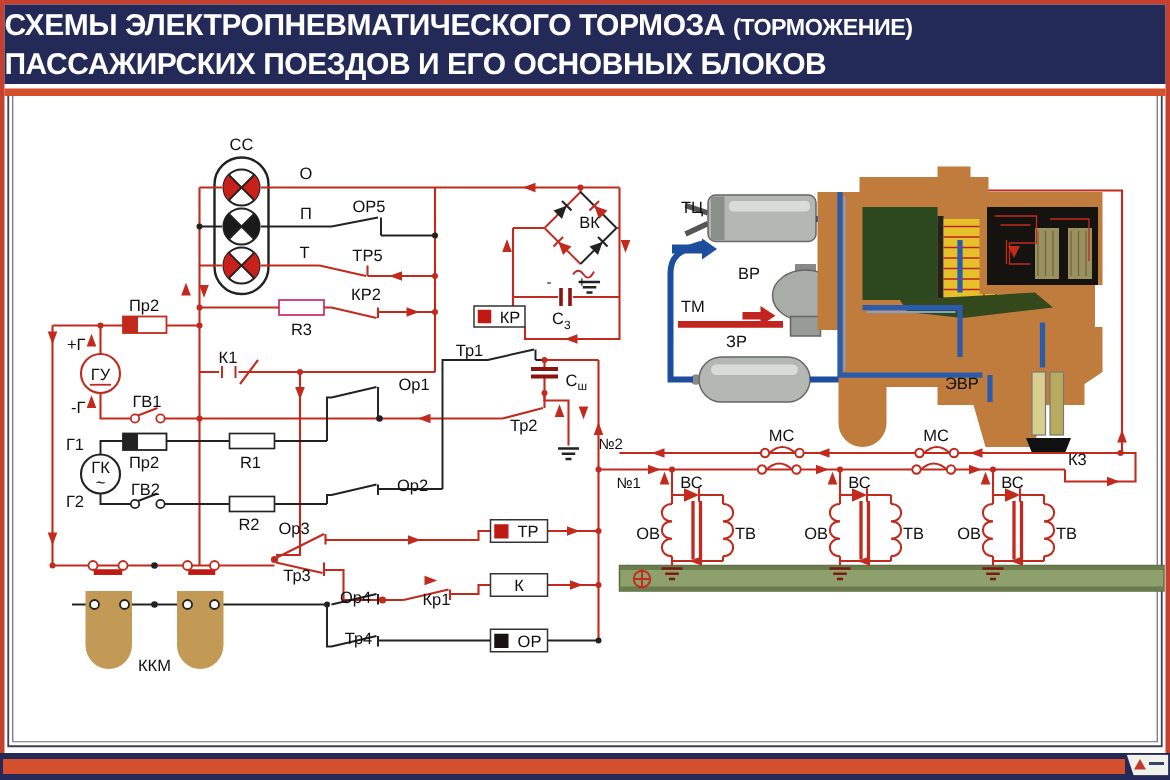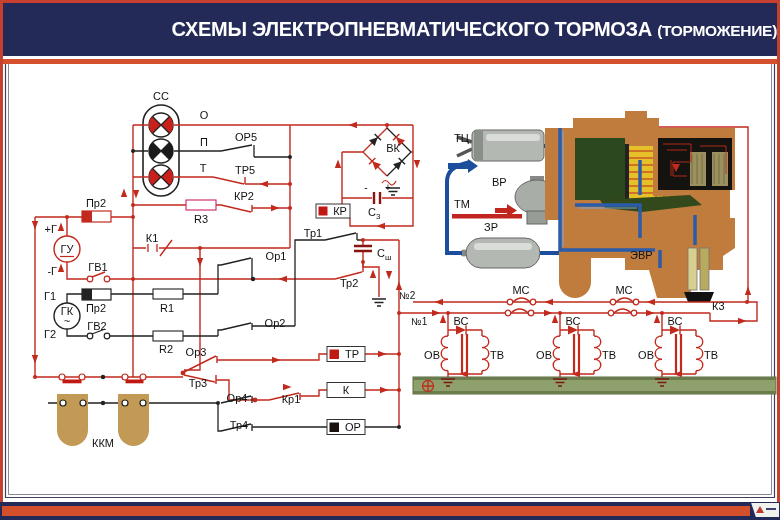--- a/index.html
+++ b/index.html
@@ -3,21 +3,21 @@
 <meta charset="utf-8">
 <style>
   html,body{margin:0;padding:0;}
   body{width:780px;height:520px;position:relative;background:#fff;overflow:hidden;
        font-family:"Liberation Sans",sans-serif;}
   .edge{position:absolute;background:#c5402f;}
   #edge-top{left:0;top:0;width:780px;height:3px;}
   #edge-left{left:0;top:0;width:3px;height:503px;}
   #edge-right{right:0;top:0;width:3px;height:503px;}
   #header{position:absolute;left:3px;top:3px;width:774px;height:53px;background:#232a57;
-          display:flex;flex-direction:column;justify-content:center;align-items:flex-end;}
+          display:flex;flex-direction:column;justify-content:center;align-items:flex-start;}
   #header .line{color:#fff;font-weight:bold;font-size:20px;line-height:24px;letter-spacing:-0.3px;white-space:nowrap;}
   #header .paren{font-size:15.5px;}
   #stripe-top{position:absolute;left:3px;top:59px;width:774px;height:5px;background:#d4502c;}
   #footer{position:absolute;left:0;top:502px;width:780px;height:18px;background:#232a57;}
   #footer-stripe{position:absolute;left:2px;top:4px;width:748px;height:10px;background:#d4502c;}
   #logo{position:absolute;right:1px;top:1px;width:29px;height:14px;background:#f2f2ec;
         clip-path:polygon(20% 100%,100% 100%,100% 0,4% 0);}
   #logo .mark{position:absolute;left:6px;top:3px;width:0;height:0;
         border-left:4px solid transparent;border-right:4px solid transparent;border-bottom:7px solid #c0392b;}
   #logo .txt{position:absolute;left:16px;top:5px;width:10px;height:2px;background:#39406e;}
@@ -30,20 +30,21 @@
 </style>
 </head>
 <body>
 
 <div class="edge" id="edge-top"></div>
 <div class="edge" id="edge-left"></div>
 <div class="edge" id="edge-right"></div>
 
 <div id="header">
   <div class="line"><span>СХЕМЫ ЭЛЕКТРОПНЕВМАТИЧЕСКОГО ТОРМОЗА</span>&nbsp;<span class="paren">(ТОРМОЖЕНИЕ)</span></div>
+  <div class="line">ПАССАЖИРСКИХ ПОЕЗДОВ И ЕГО ОСНОВНЫХ БЛОКОВ</div>
 </div>
 <div id="stripe-top"></div>
 
 <svg width="780" height="446" viewBox="0 56 780 446">
   <defs>
     <g id="arr">
         <polygon points="0,-3.2 8.5,0 0,3.2"></polygon>
       </g>
     <g id="gnd">
         <path d="M-7,0 H7 M-4.5,3.5 H4.5 M-2,7 H2" fill="none" stroke-width="1.6"></path>

